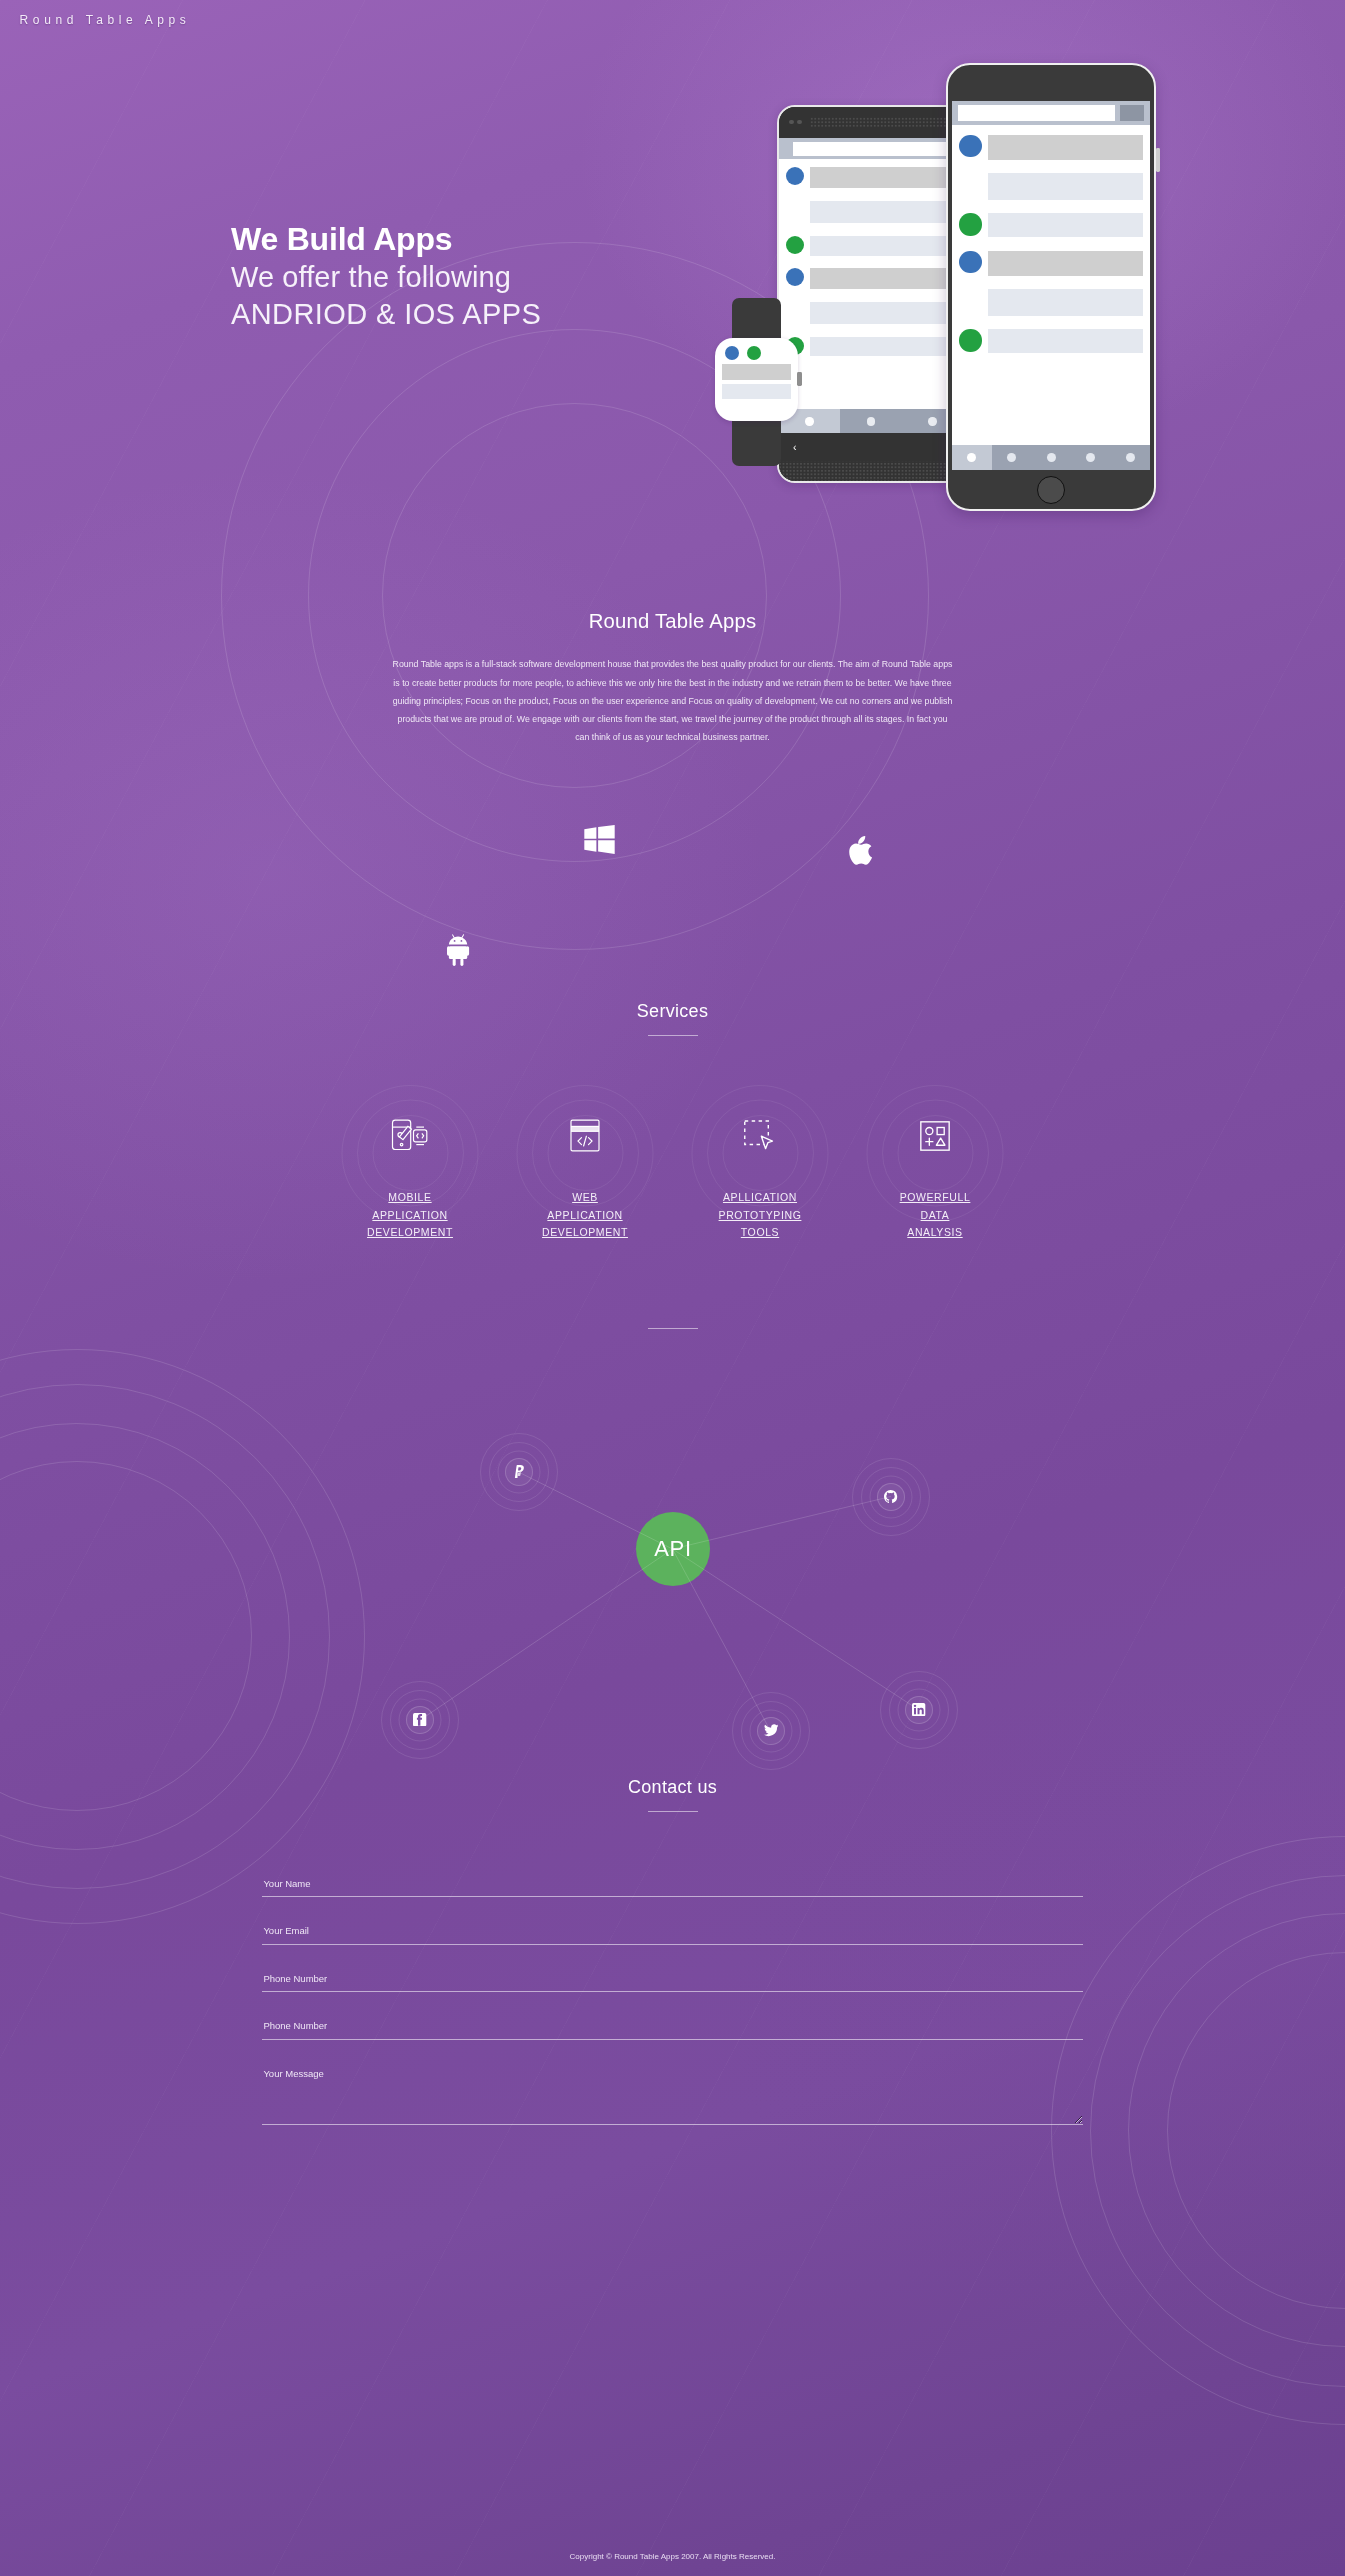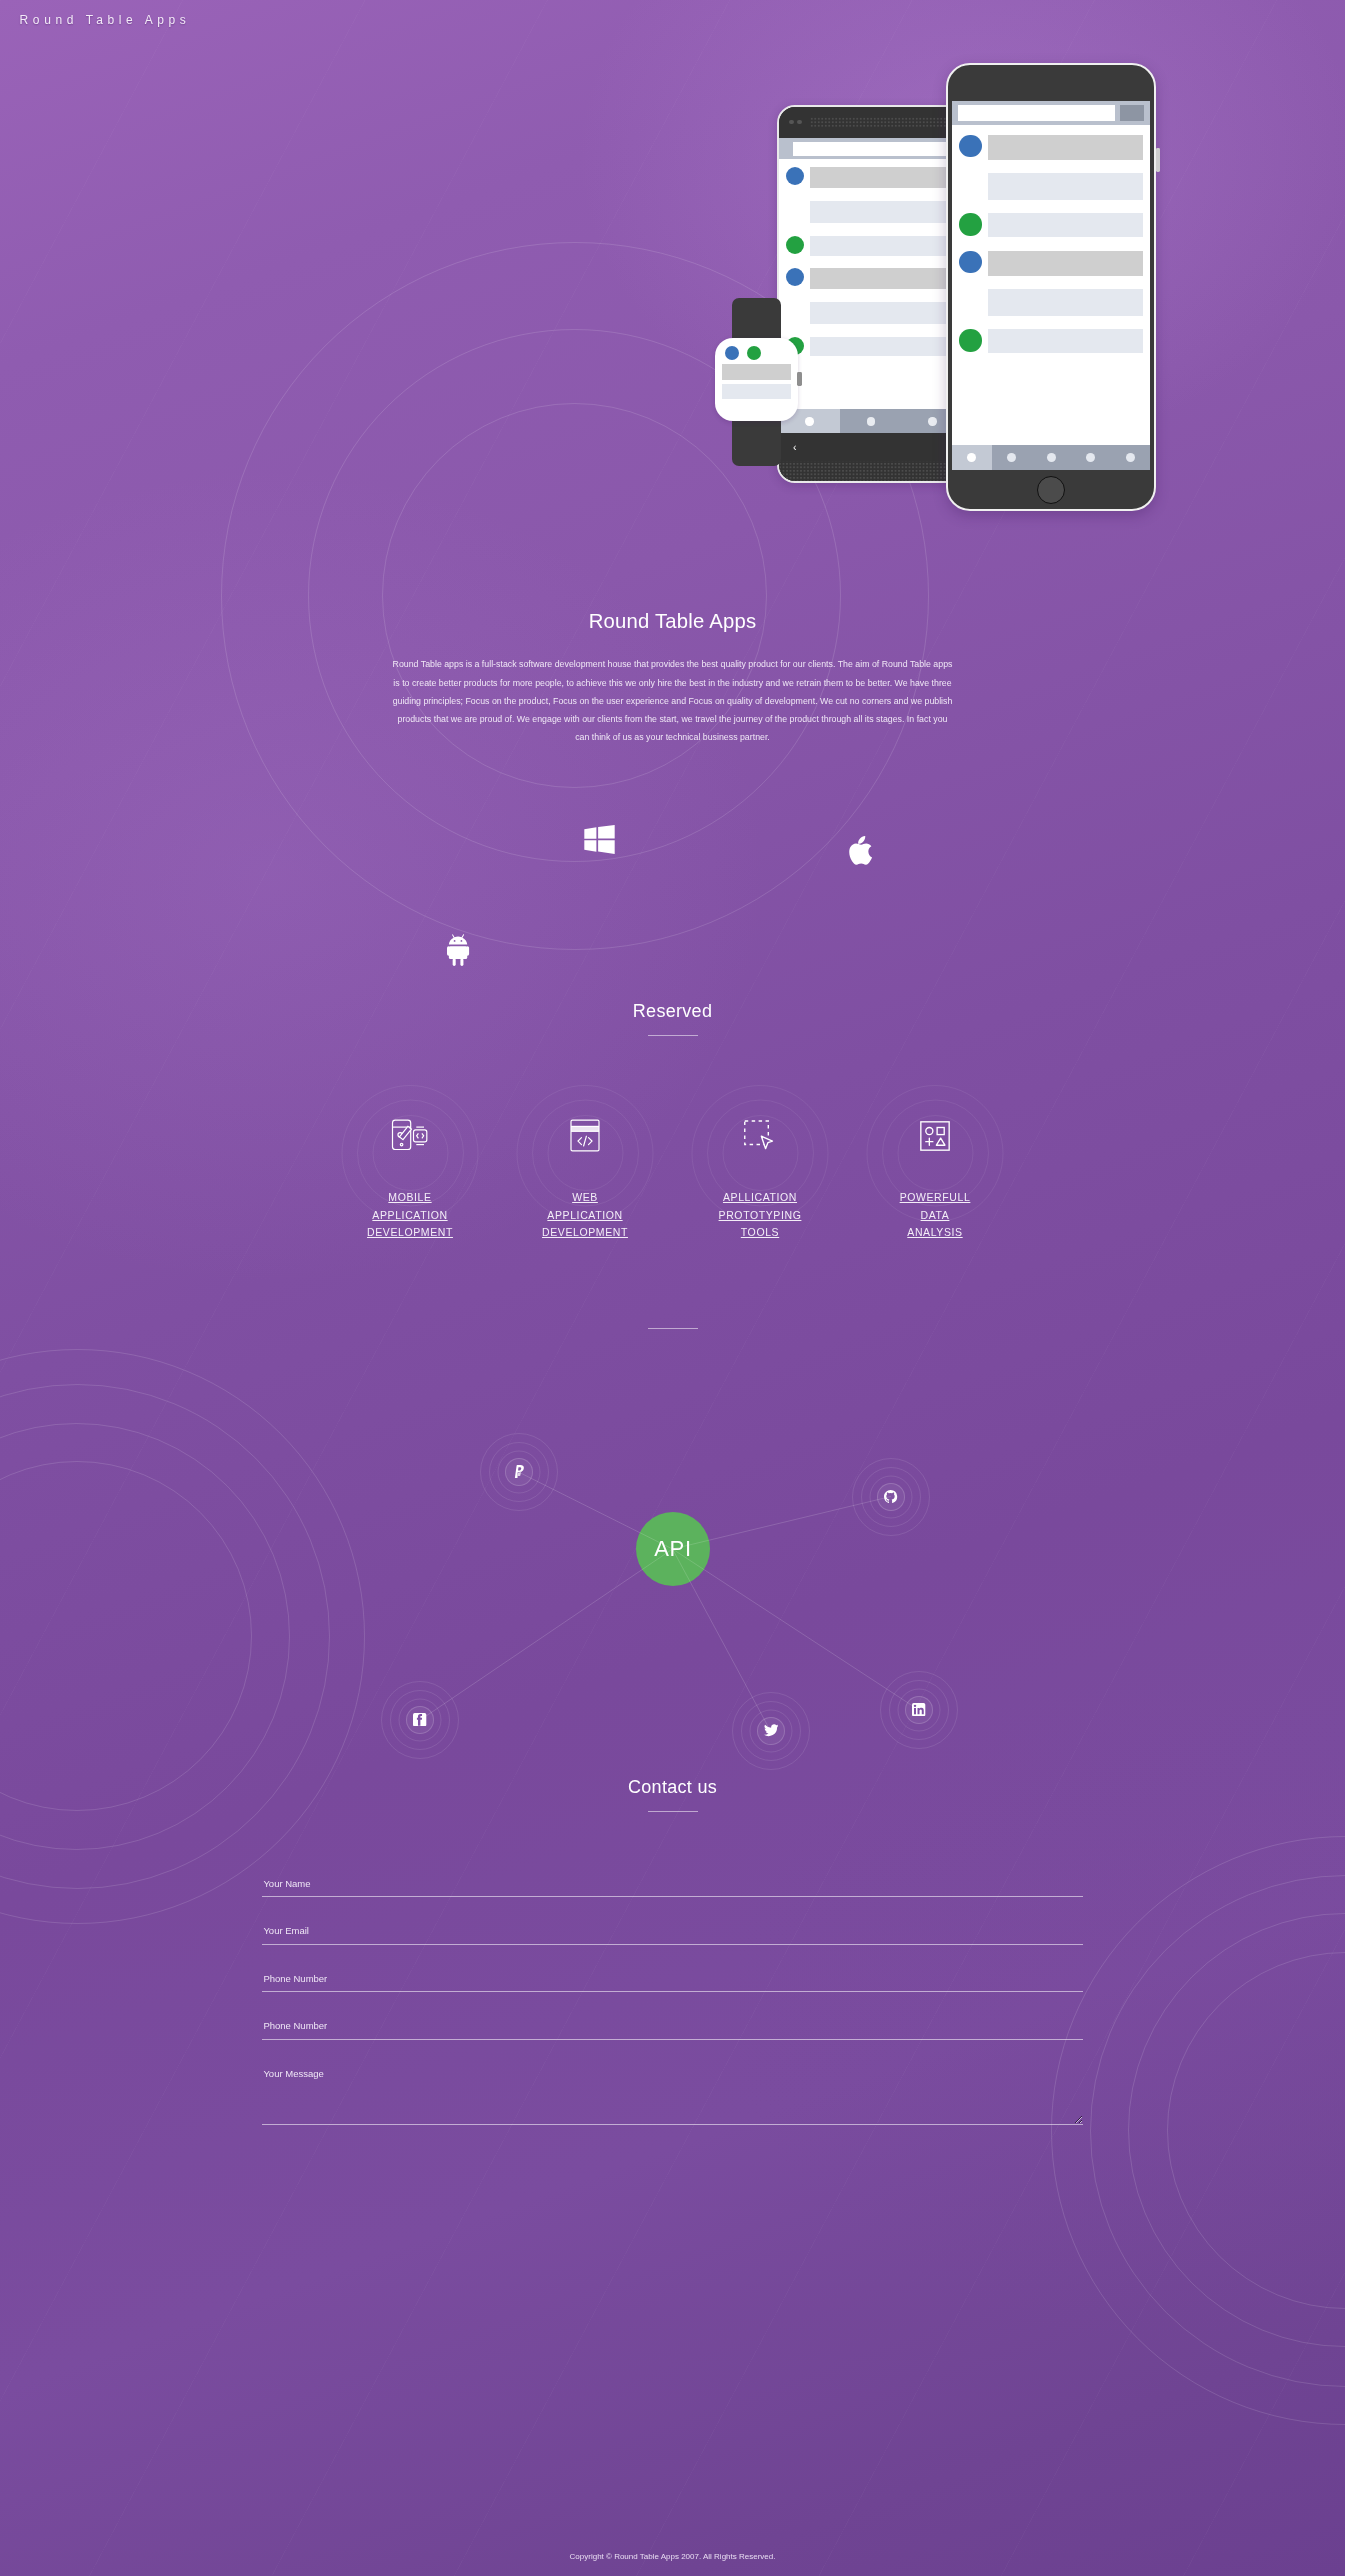--- a/index.html
+++ b/index.html
@@ -233,20 +233,25 @@
 <div class="ring" style="left:1051px;top:1836px;width:589px;height:589px;"></div>
 <div class="ring" style="left:1090px;top:1875px;width:512px;height:512px;"></div>
 <div class="ring" style="left:1128px;top:1913px;width:434px;height:434px;"></div>
 <div class="ring" style="left:1167px;top:1952px;width:357px;height:357px;"></div>
 
 <div class="logo">Round Table Apps</div>
 
 <div class="wrap">
 
   <section class="hero">
+    <div class="hero-copy">
+      <h1>We Build Apps</h1>
+      <div class="l2">We offer the following</div>
+      <div class="l3">ANDRIOD &amp; IOS APPS</div>
+    </div>
 
     <div class="devices">
 
       <div class="android">
         <div class="body">
           <div class="top">
             <span class="cam"></span>
               <span class="cam cam2"></span>
               <span class="spk"></span>
           </div>
@@ -398,21 +403,21 @@
         <rect fill="#fff" x="0" y="17.6" width="4.6" height="13.6" rx="2.3"></rect>
         <rect fill="#fff" x="27.4" y="17.6" width="4.6" height="13.6" rx="2.3"></rect>
         <rect fill="#fff" x="8.2" y="35" width="4.4" height="11" rx="2.2"></rect>
         <rect fill="#fff" x="19.4" y="35" width="4.4" height="11" rx="2.2"></rect>
       </svg>
     </span>
   </section>
 
   <section class="services">
     <div class="sec-h">
-      <h2>Reserved</h2>
+      <h2>Services</h2>
       <div class="rule"></div>
     </div>
     <div class="svc-grid">
 
       <div class="svc">
         <span class="halo"></span>
         <div class="ico">
           <svg width="38" height="35" viewBox="0 0 54 50" fill="none" stroke="#fff" stroke-width="1.7">
             <rect x="2" y="3" width="26" height="42" rx="4"></rect>
             <line x1="2" y1="13" x2="28" y2="13"></line>

